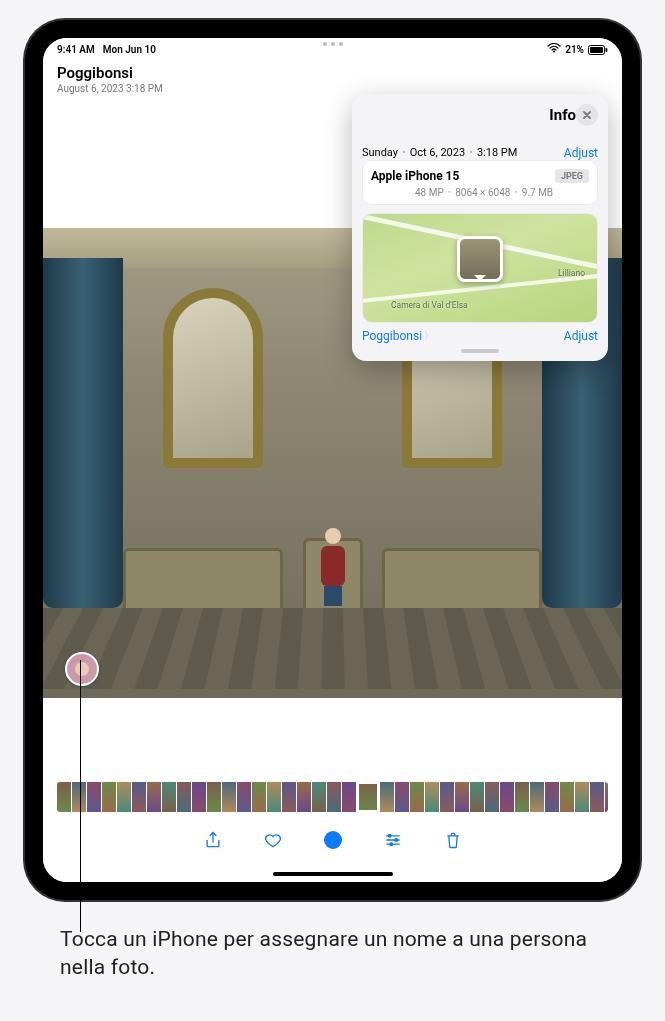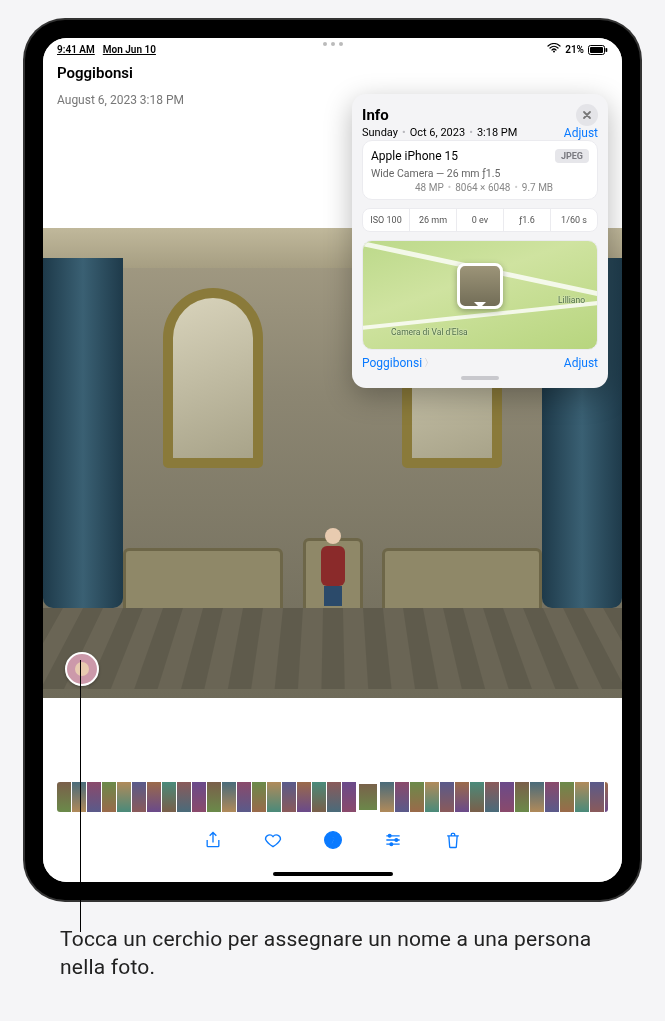--- a/index.html
+++ b/index.html
@@ -40,21 +40,21 @@
     height: 22px;
     display: flex;
     justify-content: space-between;
     align-items: center;
     padding: 0 14px;
     font-size: 10px;
     font-weight: 600;
     color: #000;
     z-index: 100;
   }
-  .status-left { display: flex; gap: 8px; text-decoration: underline; }
+  .status-left { display: flex; gap: 8px; }
   .status-right { display: flex; align-items: center; gap: 4px; font-size: 10px;}
   .wifi-icon, .battery-icon { display:inline-block; }
   .battery-icon svg { vertical-align: middle;}
 
   .three-dots {
     position: absolute;
     top: 4px;
     left: 50%;
     transform: translateX(-50%);
     display:flex;
@@ -66,21 +66,21 @@
   }
 
   
   .header {
     position: absolute;
     top: 26px;
     left: 14px;
     z-index: 50;
   }
   .header-title { font-size: 15px; font-weight: 600; color:#000;}
-  .header-sub { font-size: 12px; color:#777; margin-top:11px;}
+  .header-sub { font-size: 10px; color:#777; margin-top:1px;}
 
   
   .photo-viewer {
     position: absolute;
     top: 0; left:0; right:0; bottom:0;
     background:#fff;
   }
   .main-photo {
     position: absolute;
     top: 190px;
@@ -160,21 +160,21 @@
     top: 56px;
     right: 14px;
     width: 256px;
     background:#f4f4f6;
     border-radius:14px;
     box-shadow:0 8px 28px rgba(0,0,0,.28);
     padding:10px 10px 8px;
     z-index:200;
     font-size:11px;
   }
-  .info-header { display:flex; justify-content:space-between; align-items:center; margin-bottom:0;}
+  .info-header { display:flex; justify-content:flex-end; align-items:center; margin-bottom:20px;}
   .info-title { font-size:15px; font-weight:700;}
   .info-close {
     width:22px;height:22px;border-radius:50%;background:#e4e4e8;
     display:flex;align-items:center;justify-content:center;color:#666;font-size:11px;font-weight:700;
     cursor:pointer;
   }
   .caption-field {
     background:#e9e9ed; border-radius:8px; padding:10px 10px; color:#828289;
     font-size:13px; margin-bottom:10px;
   }
@@ -183,21 +183,21 @@
   .dt-weekday { font-weight:400;text-align:center;}
   .dt-sep { color:#b8b8bd; margin:0 4px;}
   .adjust-link { color:#0a7aff; font-size:12px; font-weight:400; cursor:pointer;}
   .file-row { display:flex; align-items:center; gap:5px; color:#7e7e84; font-size:10.5px; margin-top:2px; margin-bottom:8px;}
   .cloud-icon svg { width:12px;height:12px;}
   .card {
     background:#fff; border-radius:10px; padding:8px 8px 6px; margin-bottom:8px;
     border:1px solid #ebebef;
   }
   .device-row { display:flex; justify-content:space-between; align-items:center; margin-bottom:4px;}
-  .device-name { font-size:12px; font-weight:400;}
+  .device-name { font-size:12px; font-weight:700;}
   .badge { background:#e6e6ea; color:#7a7a80; font-size:9px; font-weight:700; padding:2px 6px; border-radius:4px;}
   .lens-row { font-size:10.5px; color:#666; margin-bottom:2px;}
   .meta-row { font-size:10px; color:#888;margin-left:44px;}
   .meta-row .sep{ color:#ccc; margin:0 4px;}
   .exif-strip {
     display:flex; border:1px solid #ebebef; border-radius:8px; overflow:hidden; margin-bottom:8px;
     background:#fff;
   }
   .exif-cell { flex:1; text-align:center; padding:6px 0; font-size:9px; color:#555; border-right:1px solid #ebebef;}
   .exif-cell:last-child{border-right:none;}
@@ -374,33 +374,25 @@
           <span class="dt-weekday">Sunday</span><span class="dt-sep">•</span><span>Oct 6, 2023</span><span class="dt-sep">•</span><span>3:18 PM</span>
         </div>
         <div class="adjust-link">Adjust</div>
       </div>
 
       <div class="card">
         <div class="device-row">
           <span class="device-name">Apple iPhone 15</span>
           <span class="badge">JPEG</span>
         </div>
-        <div class="lens-row">Wide Camera — 26 mm ƒ1.5</div>
         <div class="meta-row">
           <span>48 MP</span><span class="sep">•</span><span>8064 × 6048</span><span class="sep">•</span><span>9.7 MB</span>
         </div>
       </div>
 
-      <div class="exif-strip">
-        <div class="exif-cell">ISO 100</div>
-        <div class="exif-cell">26 mm</div>
-        <div class="exif-cell">0 ev</div>
-        <div class="exif-cell">ƒ1.6</div>
-        <div class="exif-cell">1/60 s</div>
-      </div>
 
       <div class="map-card">
         <div class="map-roads"></div>
         <div class="map-label l1">Camera di
 Val d'Elsa</div>
         <div class="map-label l2">Lilliano</div>
         <div class="map-pin"></div>
       </div>
 
       <div class="loc-row">
@@ -485,13 +477,13 @@
           </svg>
       </div>
     </div>
 
     <div class="home-indicator"></div>
   </div>
 </div>
 
 <div class="callout-line"></div>
 
-<div class="callout-text">Tocca un cerchio per assegnare un nome a una persona nella foto.</div>
+<div class="callout-text">Tocca un iPhone per assegnare un nome a una persona nella foto.</div>
 
 </body></html>

